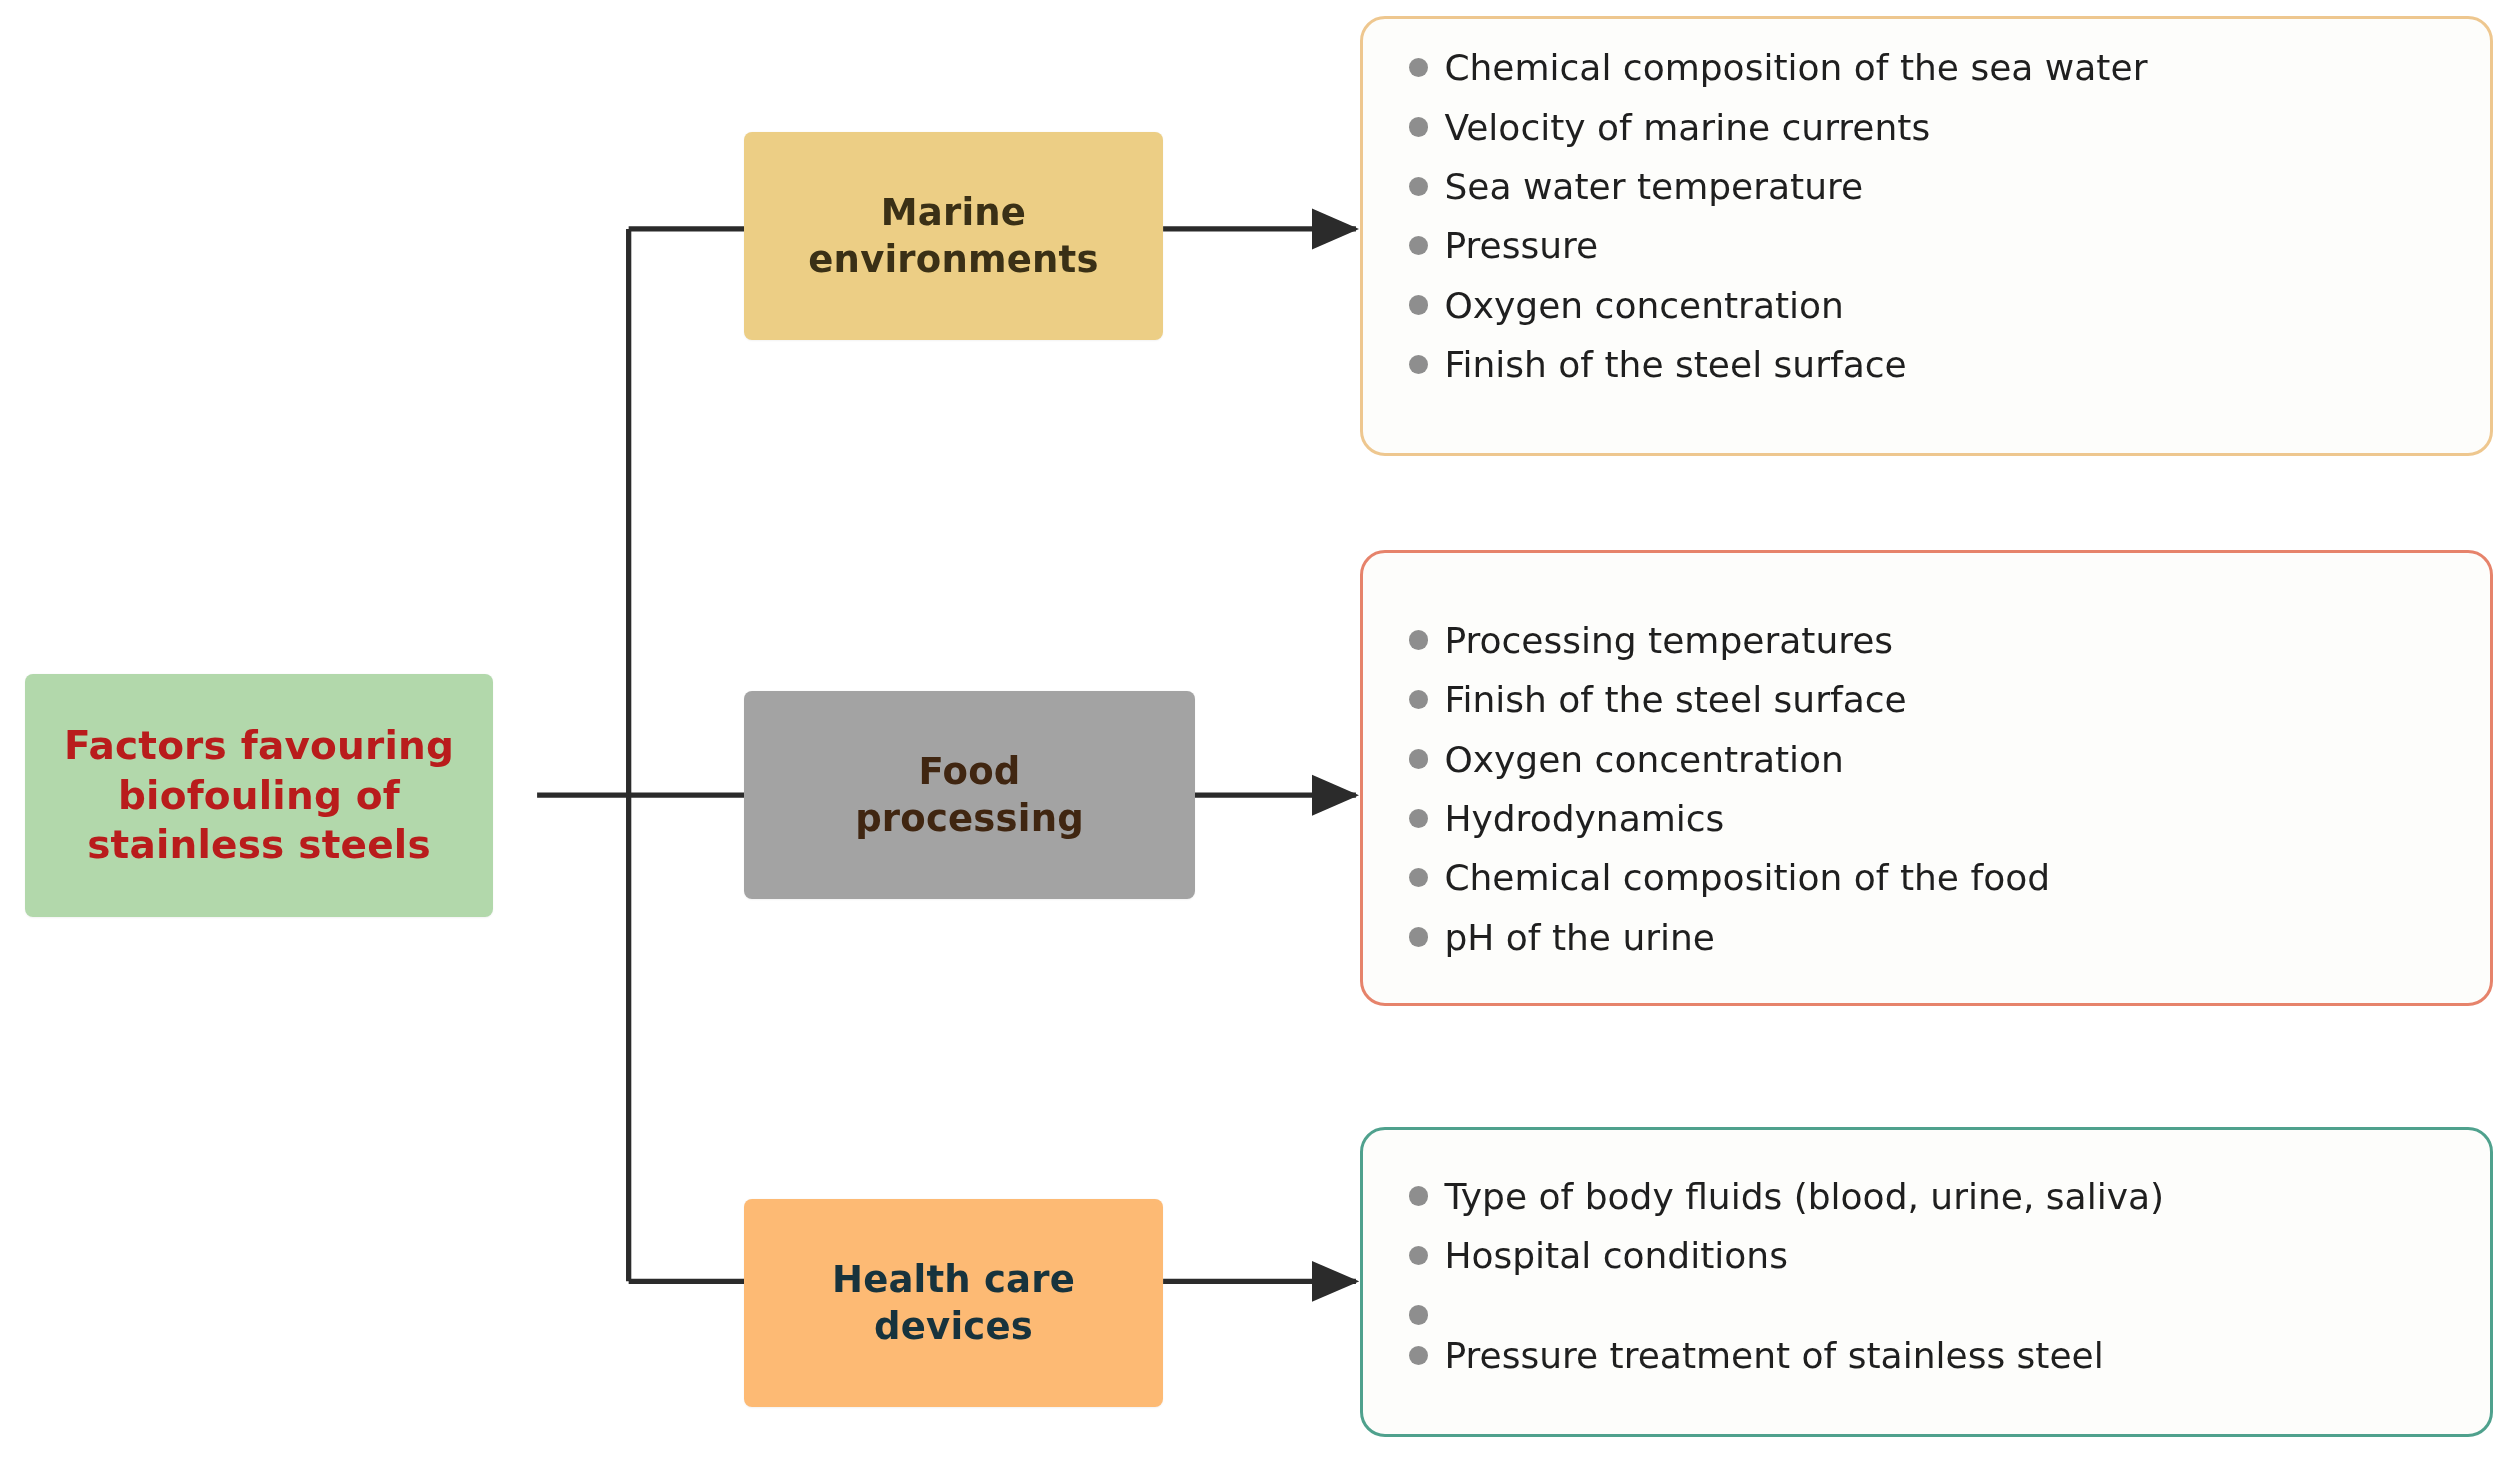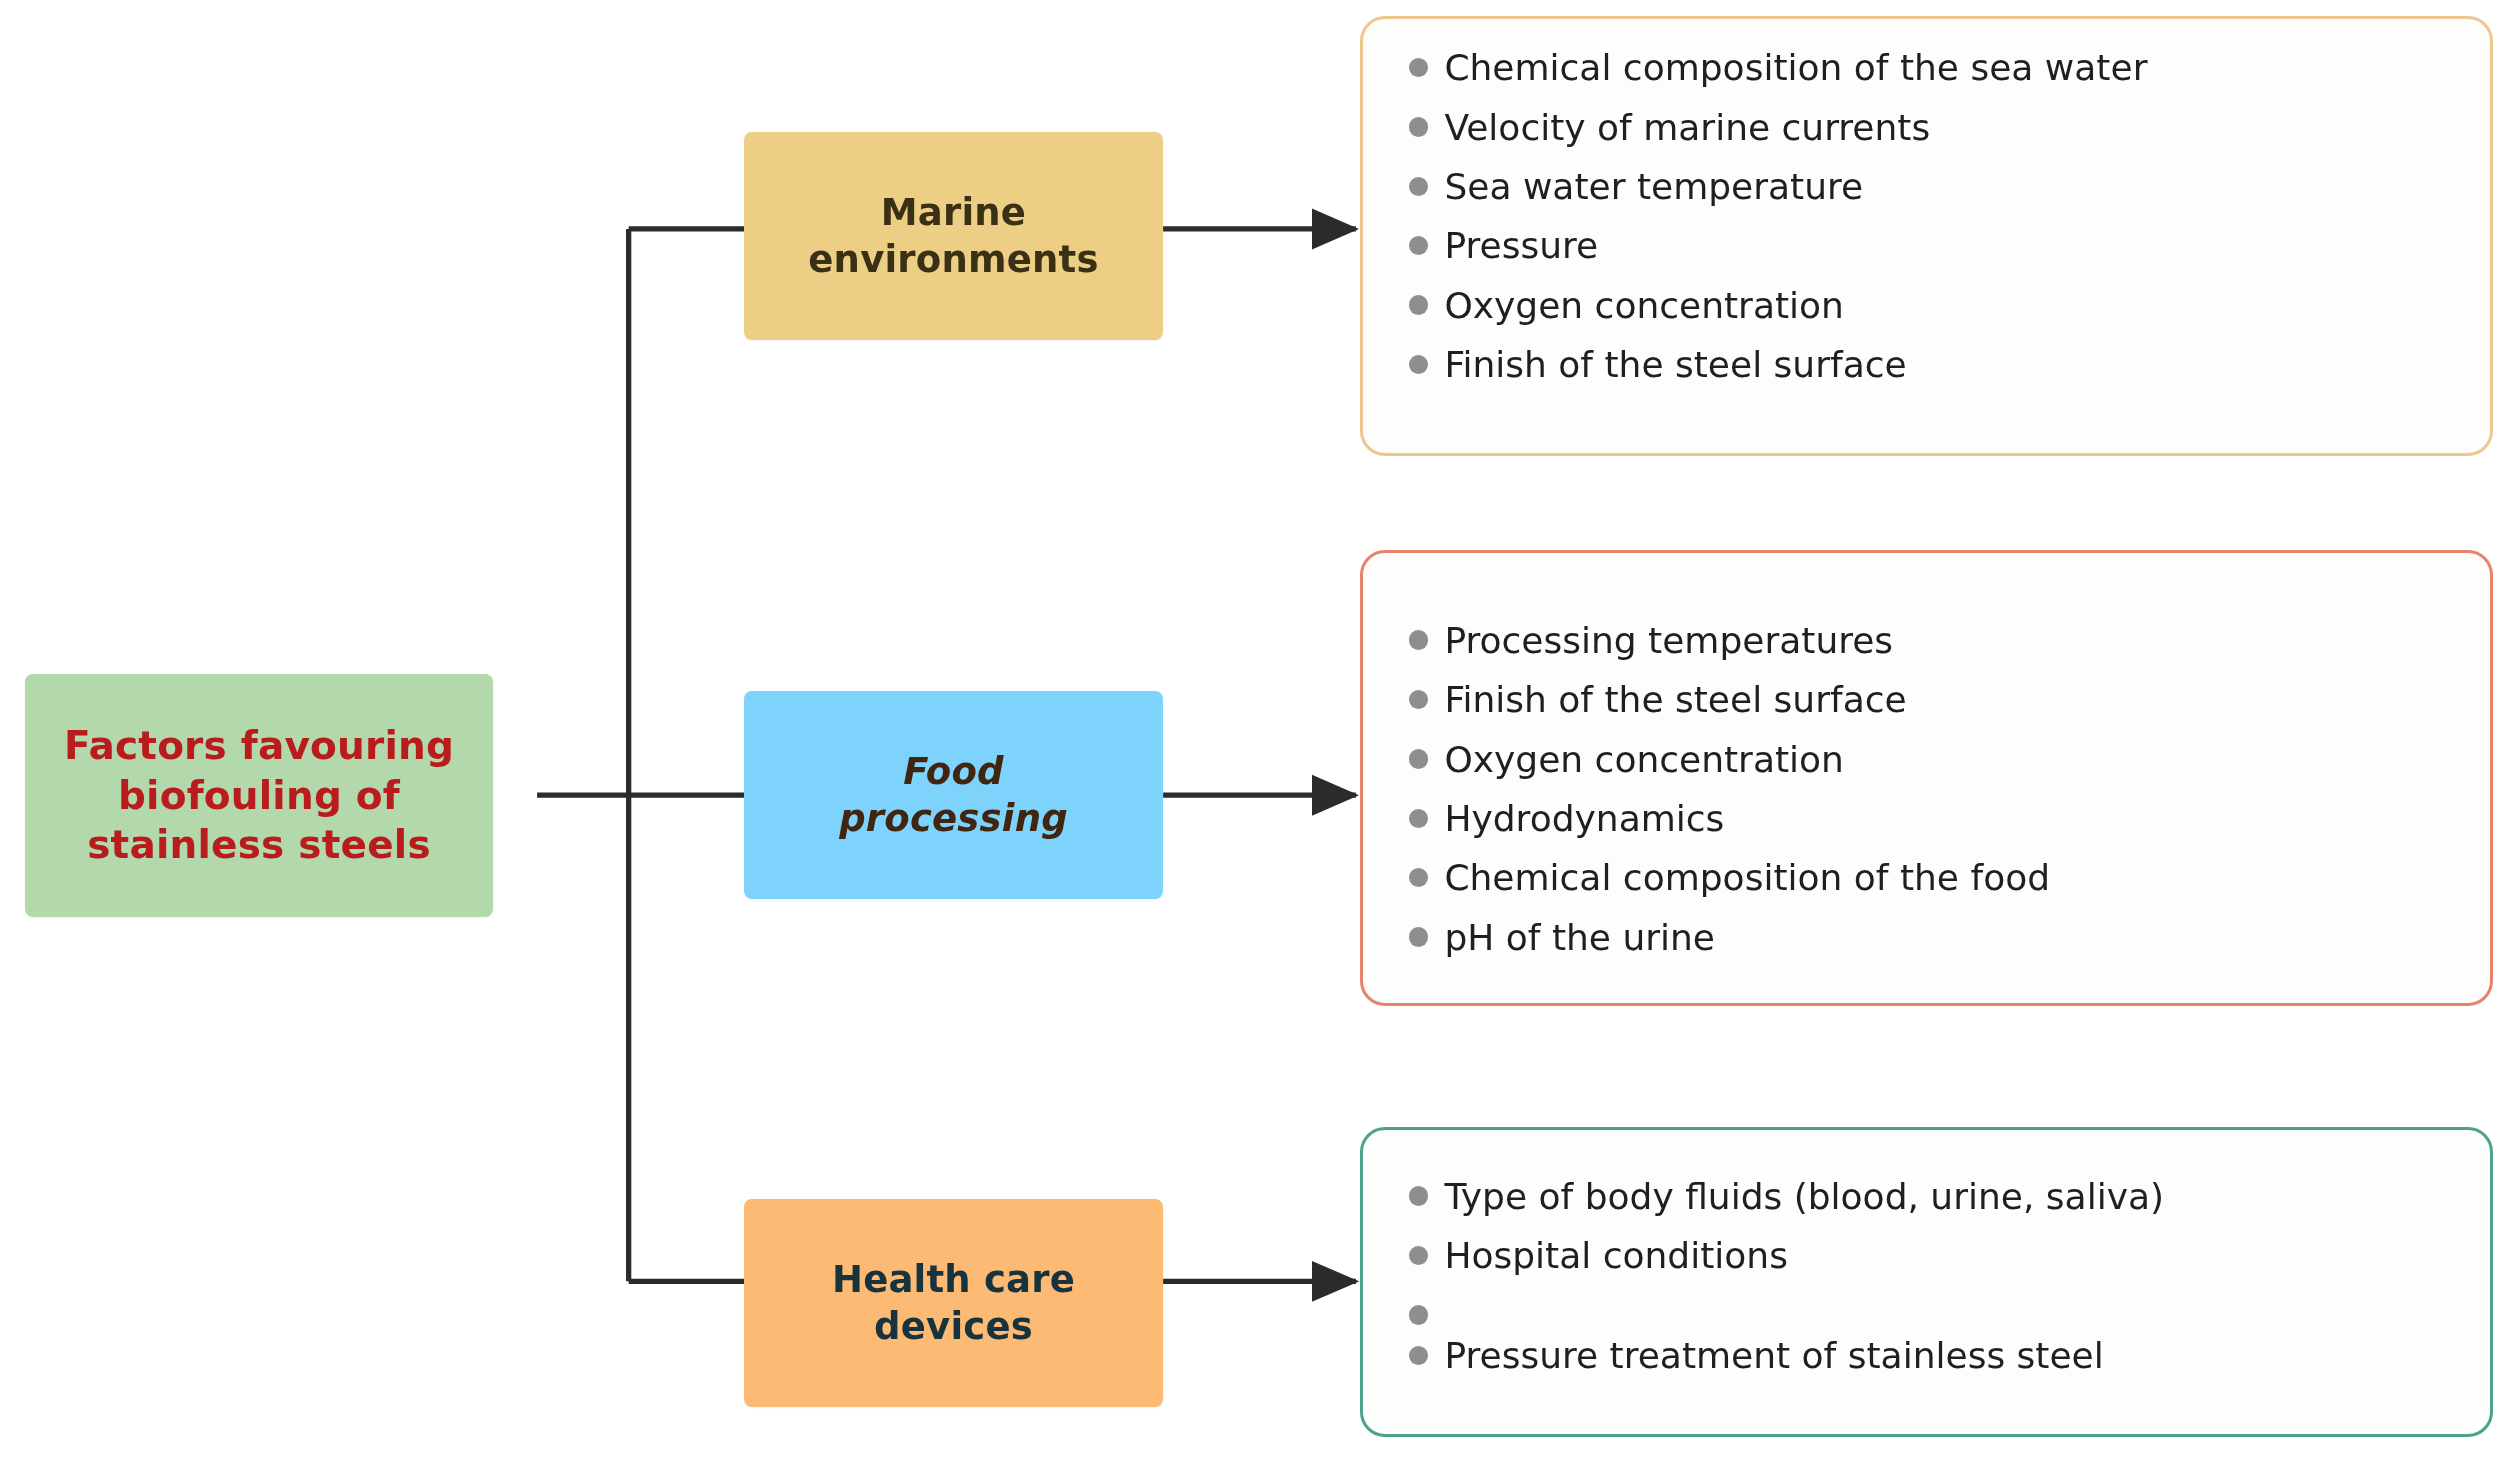--- a/index.html
+++ b/index.html
@@ -27,22 +27,22 @@
 
   #node-root{
     left:25px;  top:674px;  width:468px; height:243px;
     background:#b2d8ab; font-size:39px; color:#b91c1c;
   }
   #node-marine{
     left:744px; top:132px;  width:419px; height:208px;
     background:#ecce85; font-size:37px; color:#3a3016;
   }
   #node-food{
-    left:744px; top:691px;  width:419px; height:208px;
-    background:#7dd3fc; font-size:37px; color:#402611;font-style:italic;
+    left:744px; top:691px;  width:451px; height:208px;
+    background:#a3a3a3; font-size:37px; color:#402611;
   }
   #node-health{
     left:744px; top:1199px; width:419px; height:208px;
     background:#fdba74; font-size:37px; color:#17333d;
   }
 
   
   .panel{
     position:absolute;
     left:1360px;

